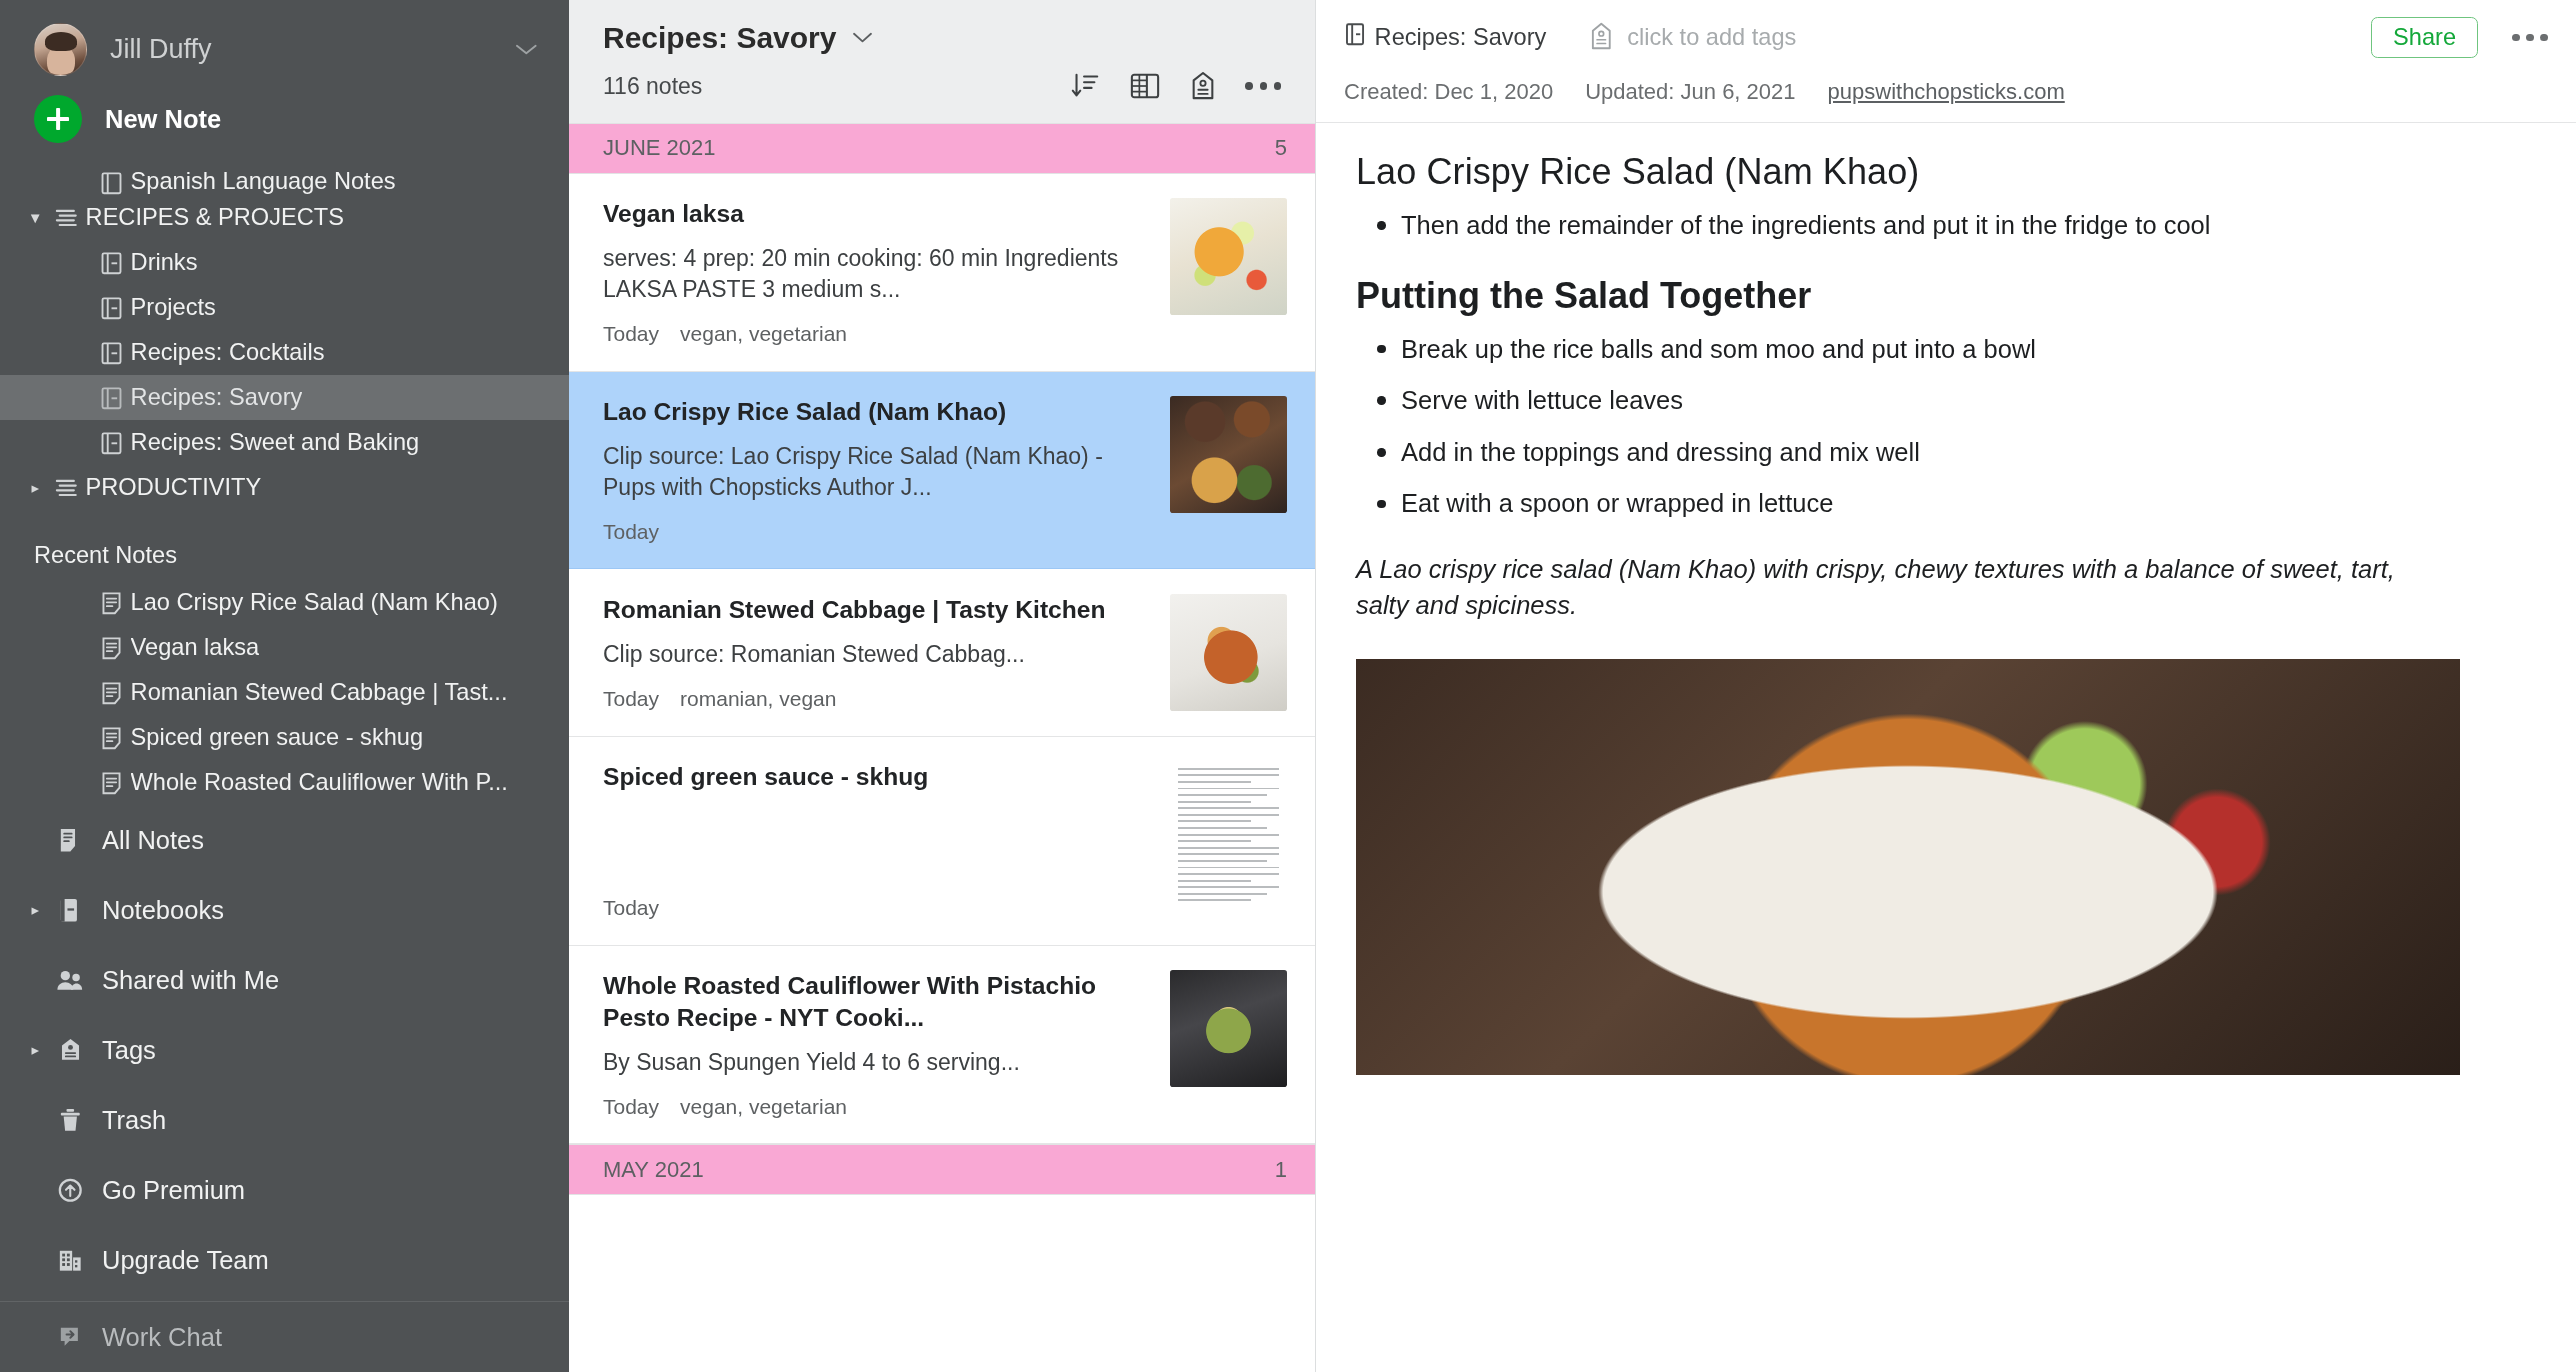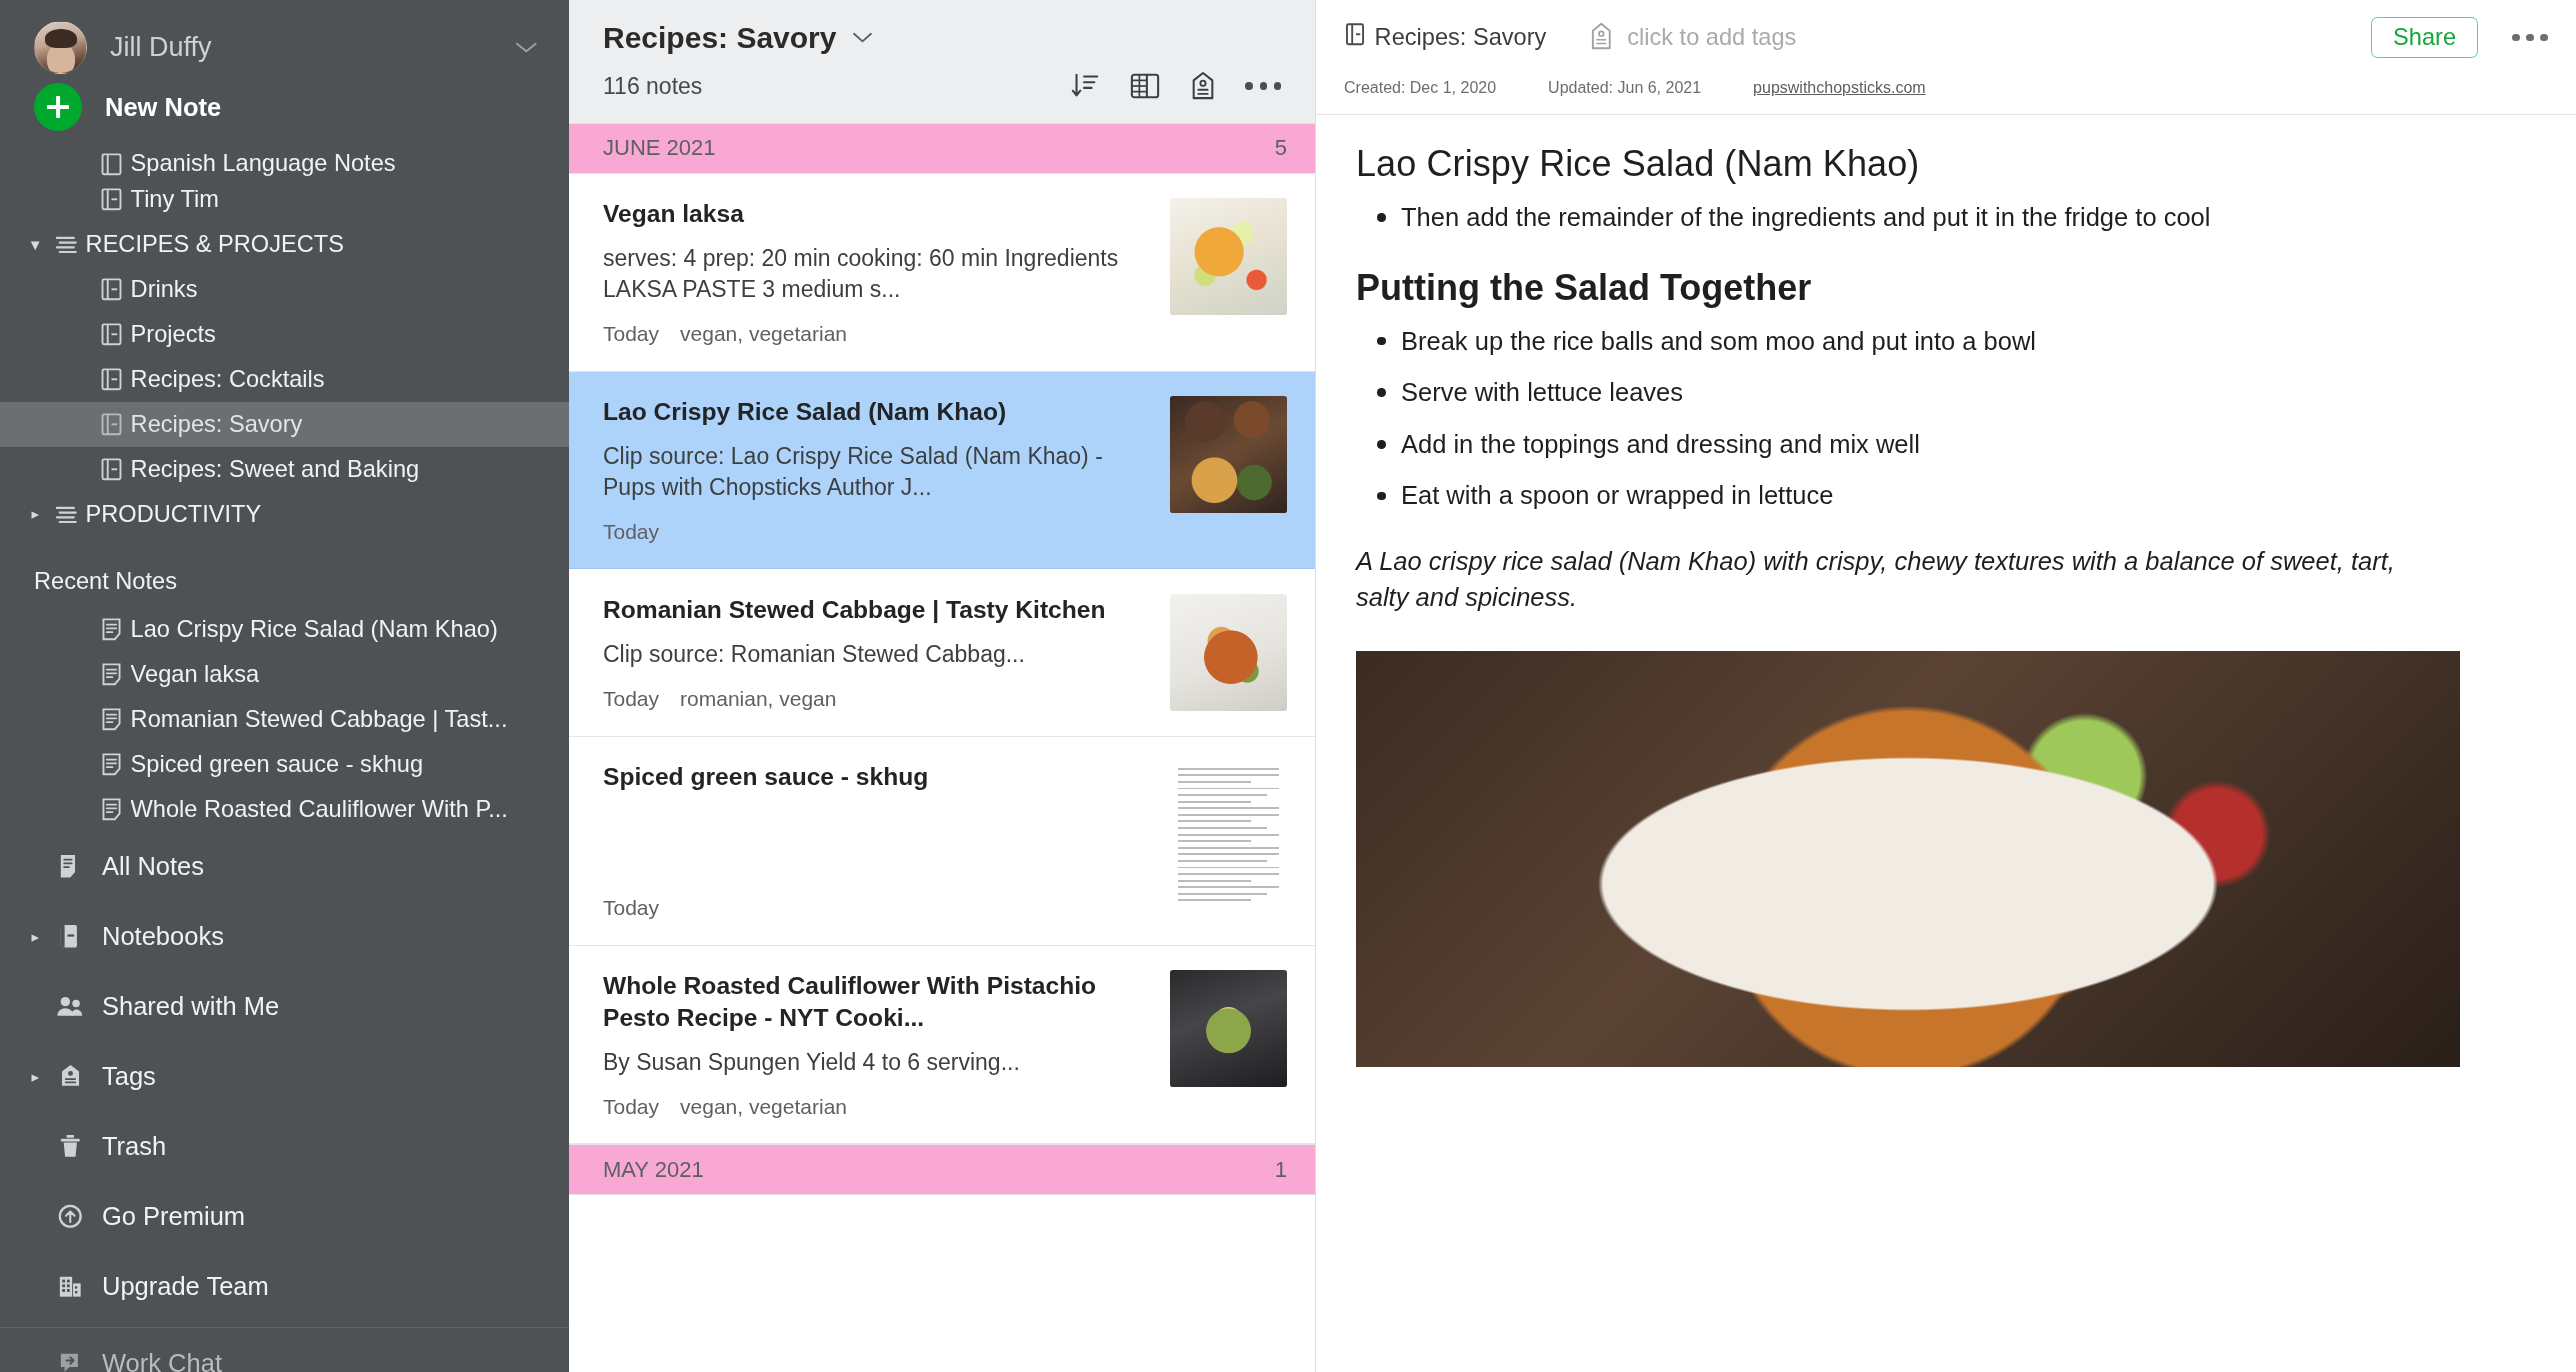--- a/index.html
+++ b/index.html
@@ -196,23 +196,23 @@
   .ed-nb { display:flex; align-items:center; gap:7.6px; font-size:23.6px; color:#3b3e40; cursor:pointer; }
   .ed-tagbtn { display:flex; align-items:center; gap:13.2px; margin-left: 43px; cursor:pointer; }
   .ed-tagph { font-size:23.6px; color:#a7abad; }
   .ed-top-right { margin-left:auto; display:flex; align-items:center; gap: 34px; }
   .share-btn {
     border:1.4px solid #6fc57f; color:#14a83a; background:#fff;
     border-radius: 6.6px; font-size: 23.6px; padding: 5.7px 21px; cursor:pointer;
     font-family:"Liberation Sans", sans-serif;
   }
   .ed-meta {
-    display:flex; align-items:flex-start; gap: 52px;
+    display:flex; align-items:flex-start; gap: 32px;
     padding: 19px 28px 17px 28px;
-    font-size: 16px; color: #6b6e70;
+    font-size: 22px; color: #6b6e70;
     border-bottom: 0.9px solid #e4e5e6;
   }
   .ed-link { color:#5c6063; text-decoration: underline; cursor:pointer; }
 
   .ed-body { padding: 28px 38px 0 40px; overflow:hidden; }
   .nt-h1 { font-size: 36px; font-weight: 400; color:#1d1f21; letter-spacing:0.1px; }
   .nt-h2 { font-size: 36px; font-weight: 700; color:#1d1f21; margin: 34px 0 4px 0; }
   .nt-ul { list-style: none; margin: 17px 0 0 0; }
   .nt-ul li {
     position: relative; padding-left: 45px; margin-bottom: 21px;
@@ -265,31 +265,20 @@
         <span class="caret empty">▸</span>
         <span class="ico">
           <svg width="23" height="24.6" viewBox="0 0 24 26">
               <rect x="2.5" y="2.5" width="19" height="21" rx="1.5" fill="none" stroke="#cfd2d4" stroke-width="2"></rect>
               <line x1="8" y1="2.5" x2="8" y2="23.5" stroke="#cfd2d4" stroke-width="2"></line>
             </svg>
         </span>
         <span class="lbl">Spanish Language Notes</span>
       </div>
 
-      <div class="row ind-1">
-        <span class="caret empty">▸</span>
-        <span class="ico">
-          <svg width="23" height="24.6" viewBox="0 0 24 26">
-              <rect x="2.5" y="2.5" width="19" height="21" rx="1.5" fill="none" stroke="#cfd2d4" stroke-width="2"></rect>
-              <line x1="8" y1="2.5" x2="8" y2="23.5" stroke="#cfd2d4" stroke-width="2"></line>
-              <line x1="12" y1="13" x2="18" y2="13" stroke="#cfd2d4" stroke-width="2"></line>
-            </svg>
-        </span>
-        <span class="lbl">Tiny Tim</span>
-      </div>
 
       <div class="row ind-0">
         <span class="caret">▼</span>
         <span class="ico">
           <svg width="24.6" height="23" viewBox="0 0 26 24">
               <path d="M3 5h18M6 10h17M3 15h18M6 20h17" stroke="#cfd2d4" stroke-width="2.2" stroke-linecap="round"></path>
             </svg>
         </span>
         <span class="lbl">RECIPES &amp; PROJECTS</span>
       </div>

